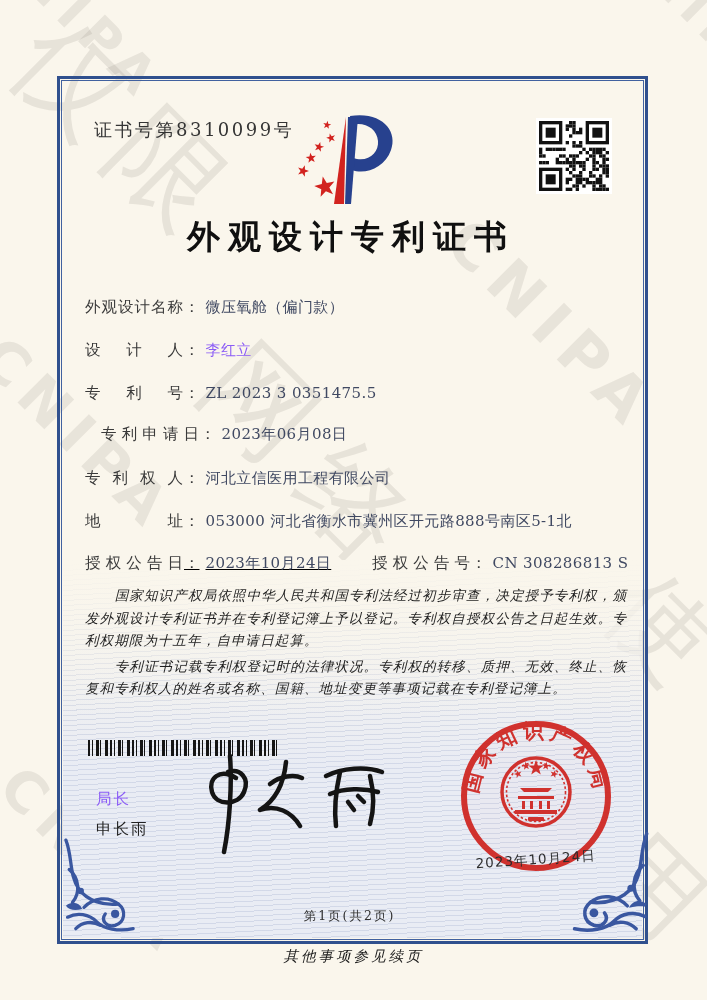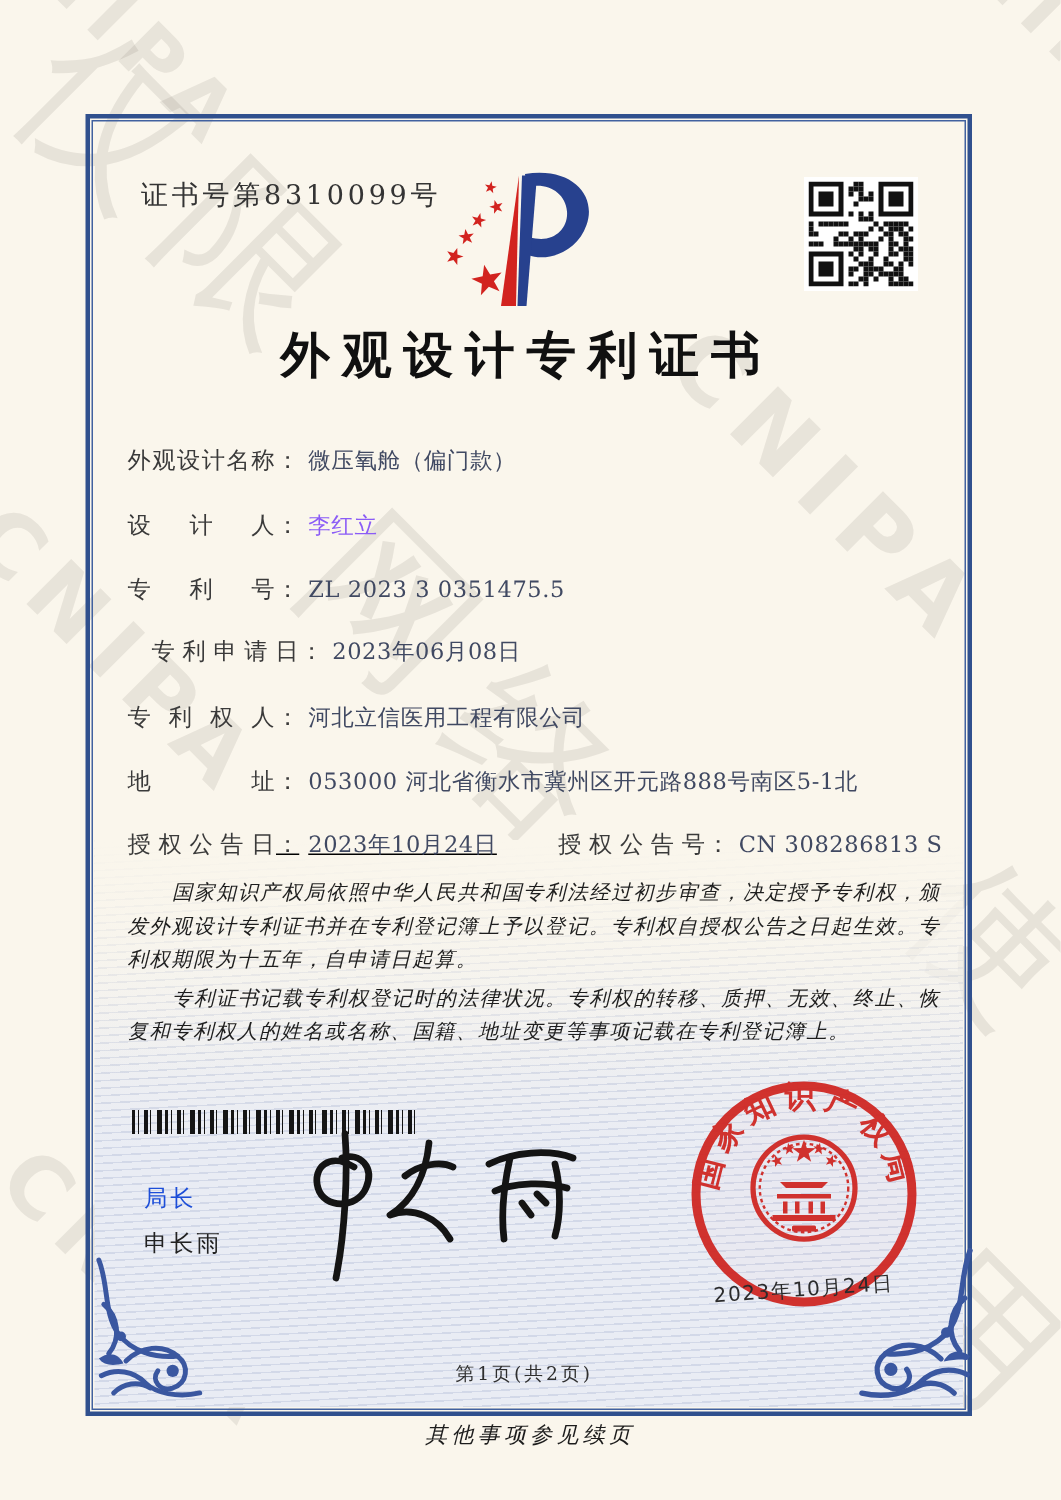--- a/index.html
+++ b/index.html
@@ -59,21 +59,21 @@
   
   .barcode{
     position:absolute;left:88px;top:740px;width:192px;height:16px;z-index:2;
     background:repeating-linear-gradient(90deg,
       #151515 0 2px, transparent 2px 4px,
       #151515 4px 5px, transparent 5px 8px,
       #151515 8px 11px, transparent 11px 12px,
       #151515 12px 13px, transparent 13px 17px,
       #151515 17px 20px, transparent 20px 22px);
   }
-  .sig-title{position:absolute;left:96px;top:789px;font-size:15.5px;color:#1d4ed8;letter-spacing:2px;z-index:2;
+  .sig-title{position:absolute;left:96px;top:789px;font-size:15.5px;color:#8b5cf6;letter-spacing:2px;z-index:2;
     font-family:"DejaVu Sans","Liberation Sans",sans-serif;}
   .sig-name{position:absolute;left:96px;top:819px;font-size:15.5px;color:#222;letter-spacing:2px;z-index:2;
     font-family:"DejaVu Sans","Liberation Sans",sans-serif;}
   .sig-script{position:absolute;left:200px;top:748px;z-index:2;}
   .seal{position:absolute;left:458px;top:718px;z-index:3;opacity:0.93;}
   .flourish{position:absolute;z-index:2;}
   .page-num{position:absolute;left:57px;top:908px;width:585px;text-align:center;font-size:12.5px;color:#2f2f2f;letter-spacing:2px;z-index:2;}
   .continuation{
     position:absolute;left:0;top:947px;width:707px;text-align:center;z-index:2;
     font-size:14.5px;font-style:italic;letter-spacing:3px;color:#1c1c1c;

